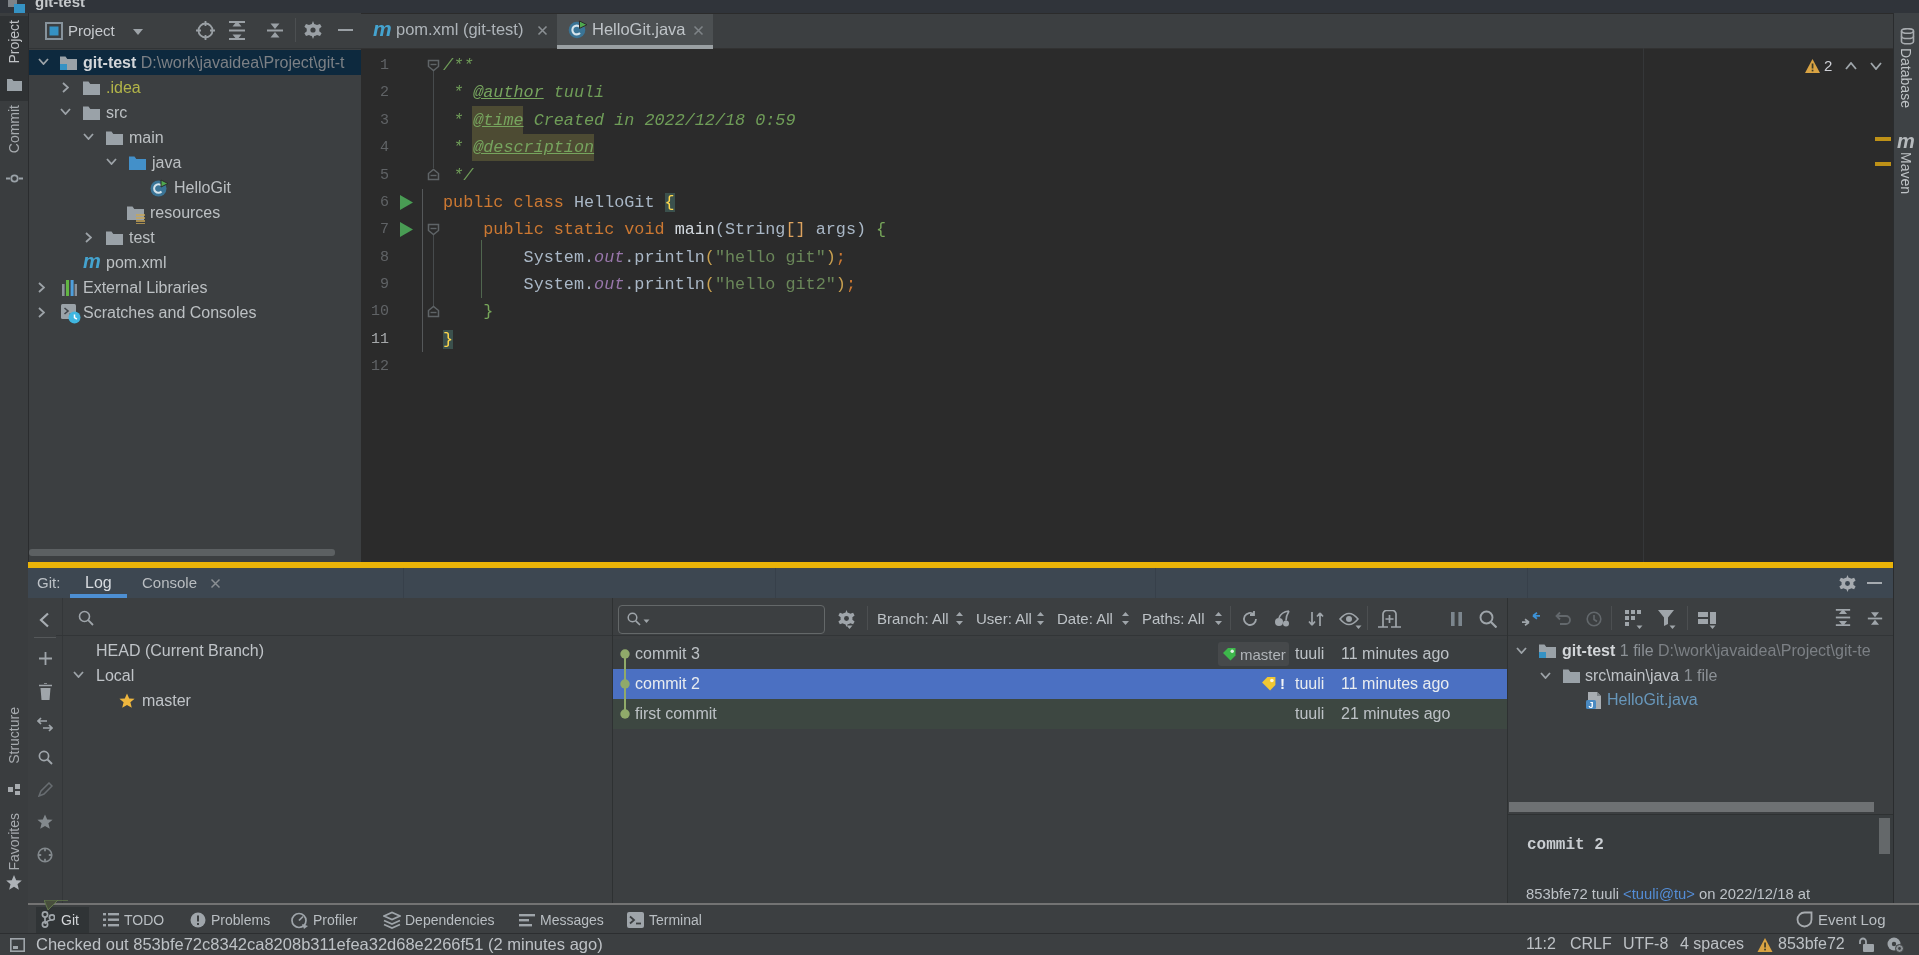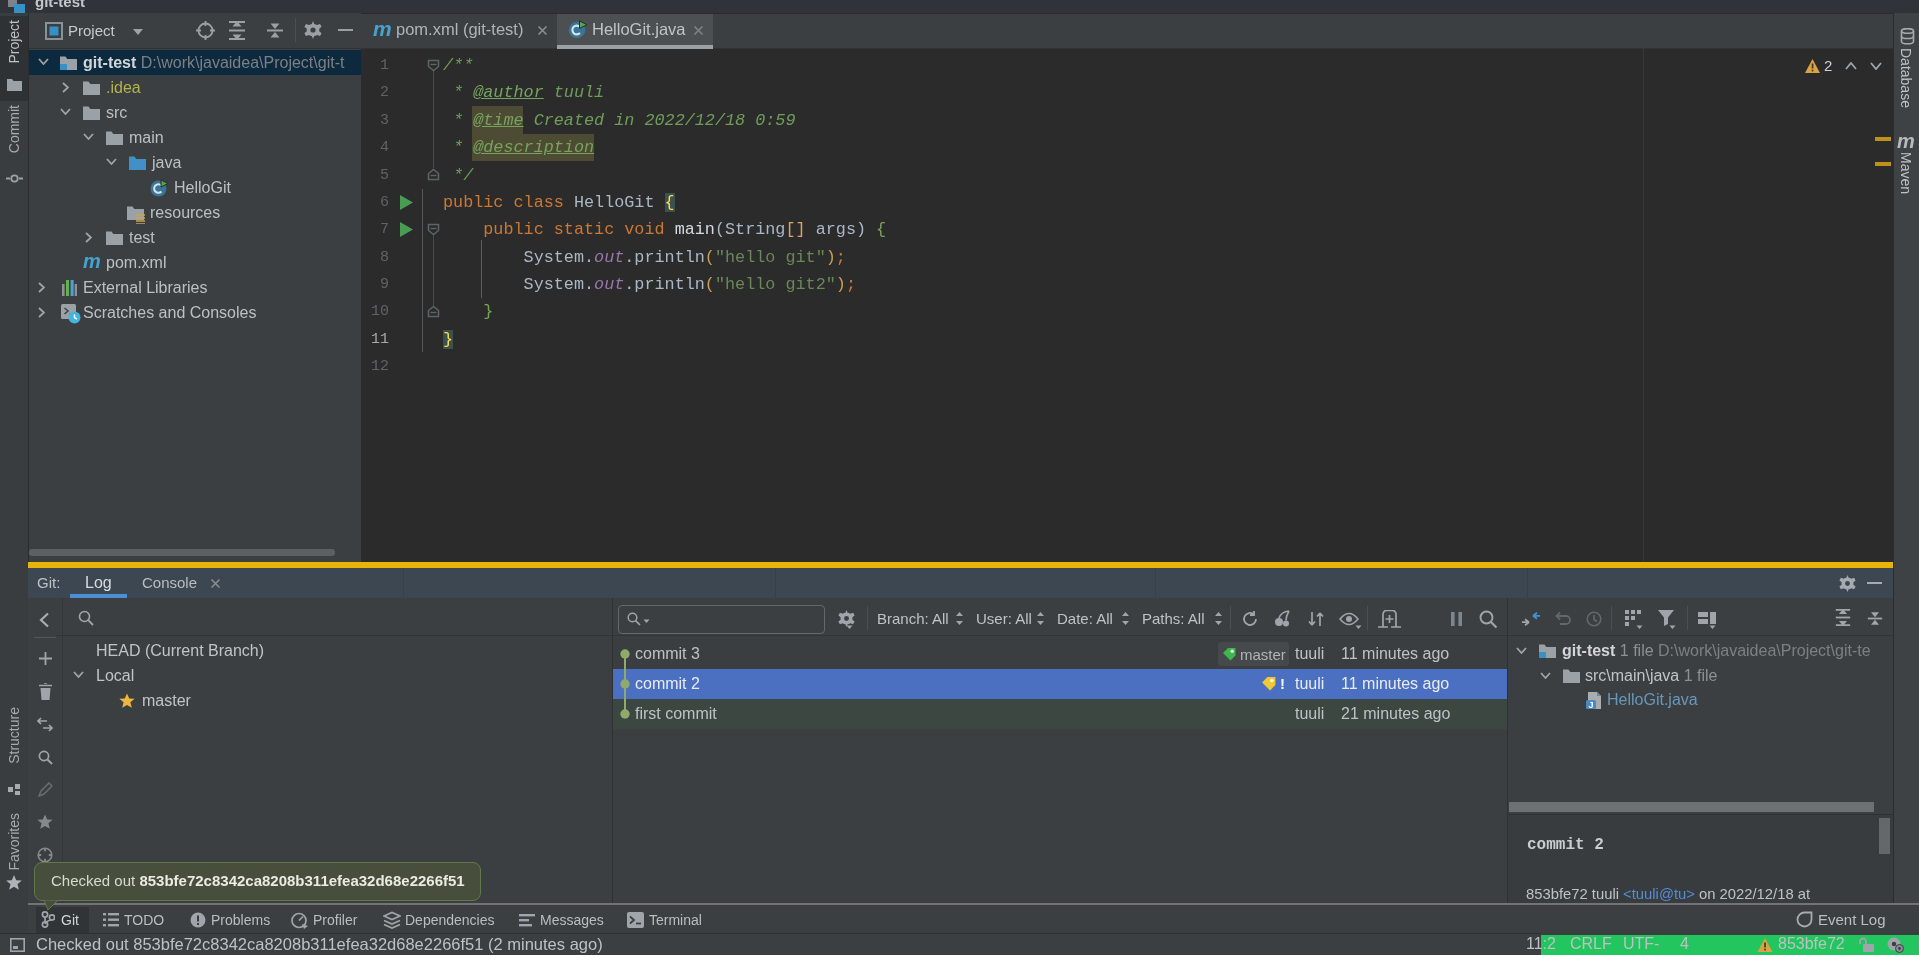--- a/index.html
+++ b/index.html
@@ -1,17 +1,17 @@
 <!DOCTYPE html>
 <html><head>
 <meta charset="utf-8">
 <style>
   html,body{margin:0;padding:0;background:#2b2b2b;}
   #app{position:relative;width:1919px;height:955px;overflow:hidden;
-       font-family:"Liberation Sans",sans-serif;color:#bbbbbb;background:#22c55e;}
+       font-family:"Liberation Sans",sans-serif;color:#bbbbbb;background:#f9a8d4;}
   .abs{position:absolute;}
   .vtxt-up{writing-mode:vertical-rl;transform:rotate(180deg);}
   .vtxt-dn{writing-mode:vertical-rl;}
   .mono{font-family:"Liberation Mono",monospace;}
   svg{display:block;}
   .nw{white-space:pre;}
 </style>
 </head>
 <body>
 <div id="app">
@@ -575,21 +575,21 @@
         <path d="M3 4.5 l4 3.5 -4 3.5" fill="none" stroke="#3c3f41" stroke-width="1.8"></path>
         <path d="M9 11.5 h5" stroke="#3c3f41" stroke-width="1.8"></path>
       </svg>
     <div class="abs" style="left:621px;top:7px;font-size:14px;color:#b9bec2;">Terminal</div>
     <svg class="abs" style="left:1768px;top:6px;" width="17" height="17" viewBox="0 0 17 17">
         <path d="M8.5 1.5 a7 7 0 1 0 7 7 v-7 z" fill="none" stroke="#a7abaf" stroke-width="1.8"></path>
       </svg>
     <div class="abs" style="left:1790px;top:6px;font-size:15px;color:#b9bec2;">Event Log</div>
   </div>
 
-  <div class="abs" id="statusbar" style="left:0;top:933px;width:1541px;height:22px;background:#3c3f41;border-top:1px solid #2c2e30;">
+  <div class="abs" id="statusbar" style="left:0;top:933px;width:1919px;height:22px;background:#3c3f41;border-top:1px solid #2c2e30;">
     <svg class="abs" style="left:10px;top:4px;" width="15" height="14" viewBox="0 0 15 14">
         <rect x="0.8" y="0.8" width="13.4" height="12.4" fill="none" stroke="#9fa5aa" stroke-width="1.6"></rect>
         <rect x="3" y="8" width="5" height="3" fill="#9fa5aa"></rect>
       </svg>
     <div class="abs" style="left:36px;top:1px;font-size:16.5px;color:#bdc1c5;">Checked out 853bfe72c8342ca8208b311efea32d68e2266f51 (2 minutes ago)</div>
     <div class="abs" style="left:1526px;top:1px;font-size:16px;color:#bdc1c5;">11:2</div>
     <div class="abs" style="left:1570px;top:1px;font-size:16px;color:#bdc1c5;">CRLF</div>
     <div class="abs" style="left:1623px;top:1px;font-size:16px;color:#bdc1c5;">UTF-8</div>
     <div class="abs" style="left:1680px;top:1px;font-size:16px;color:#bdc1c5;">4 spaces</div>
     <svg class="abs" style="left:1757px;top:4px;" width="16" height="14" viewBox="0 0 15 14">
@@ -603,20 +603,17 @@
         <path d="M7 7 V4.5 a3 3 0 0 0 -6 0 V7" fill="none" stroke="#9fa5aa" stroke-width="1.8"></path>
       </svg>
     <svg class="abs" style="left:1886px;top:3px;" width="18" height="16" viewBox="0 0 18 16">
         <circle cx="8" cy="7" r="6.5" fill="#9fa5aa"></circle>
         <circle cx="8" cy="7" r="2.2" fill="#3c3f41"></circle>
         <circle cx="13.5" cy="11.5" r="4" fill="#8a8f93" stroke="#3c3f41" stroke-width="1"></circle>
         <circle cx="13.5" cy="11.5" r="1.4" fill="#3c3f41"></circle>
       </svg>
   </div>
 
-  <div class="abs" id="tooltip" style="left:34px;top:862px;width:447px;height:39px;background:#474e3c;border:1px solid #62784c;border-radius:8px;box-sizing:border-box;">
-    <div class="abs nw" style="left:16px;top:9px;font-size:15px;color:#d6dbd0;">Checked out <b style="color:#e9ebe4;">853bfe72c8342ca8208b311efea32d68e2266f51</b></div>
-  </div>
   <svg class="abs" style="left:44px;top:900px;" width="24" height="10" viewBox="0 0 24 10">
       <path d="M0 0 H24 L14 0 L4 10 z" fill="#474e3c" stroke="#62784c" stroke-width="1" stroke-linejoin="round"></path>
     </svg>
 
 </div>
 
 </body></html>

